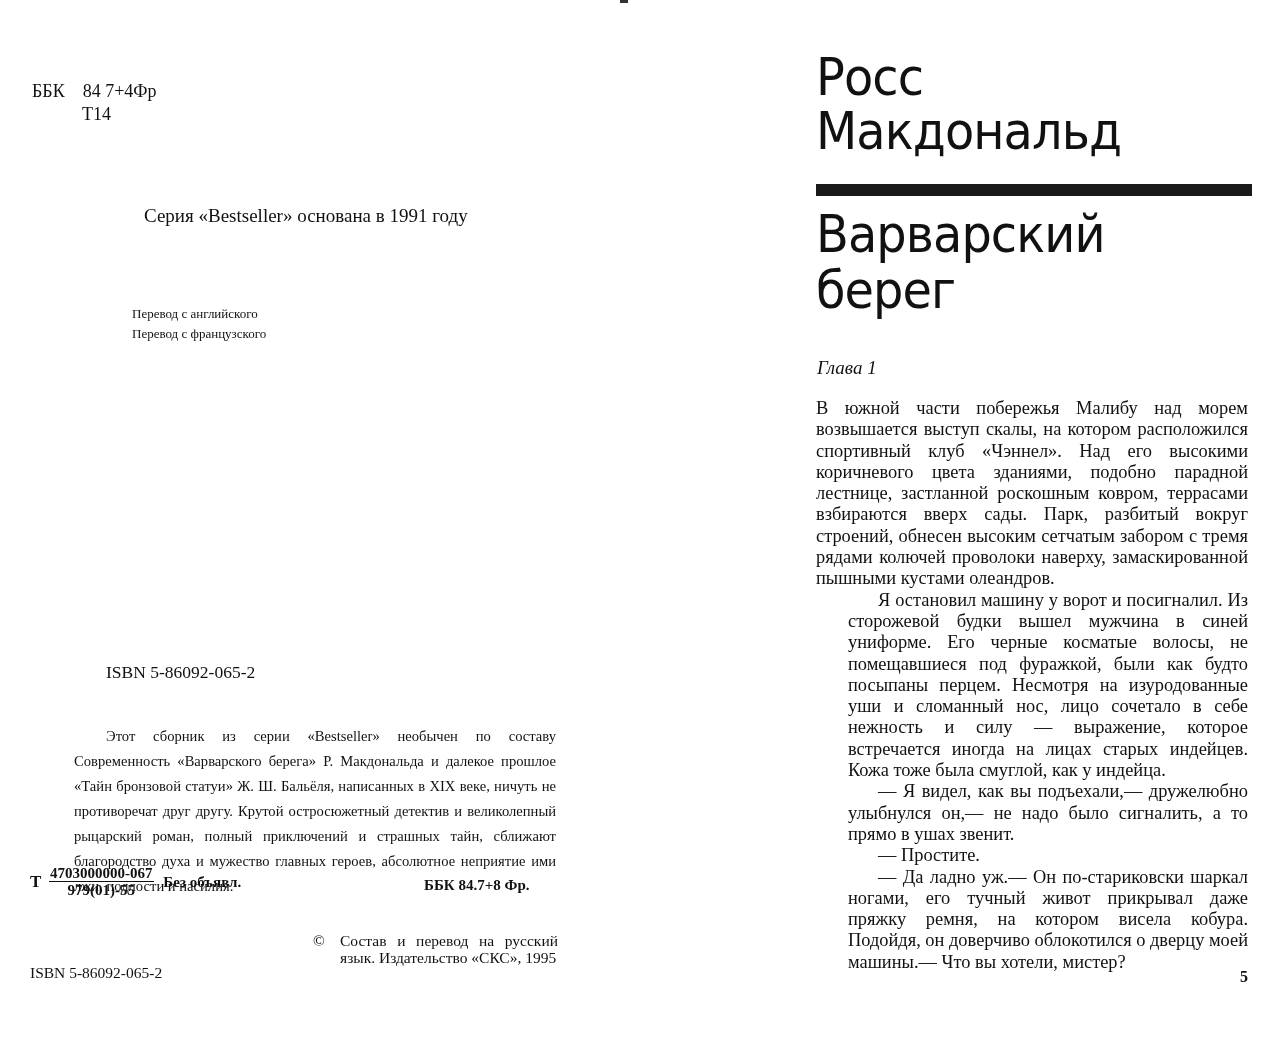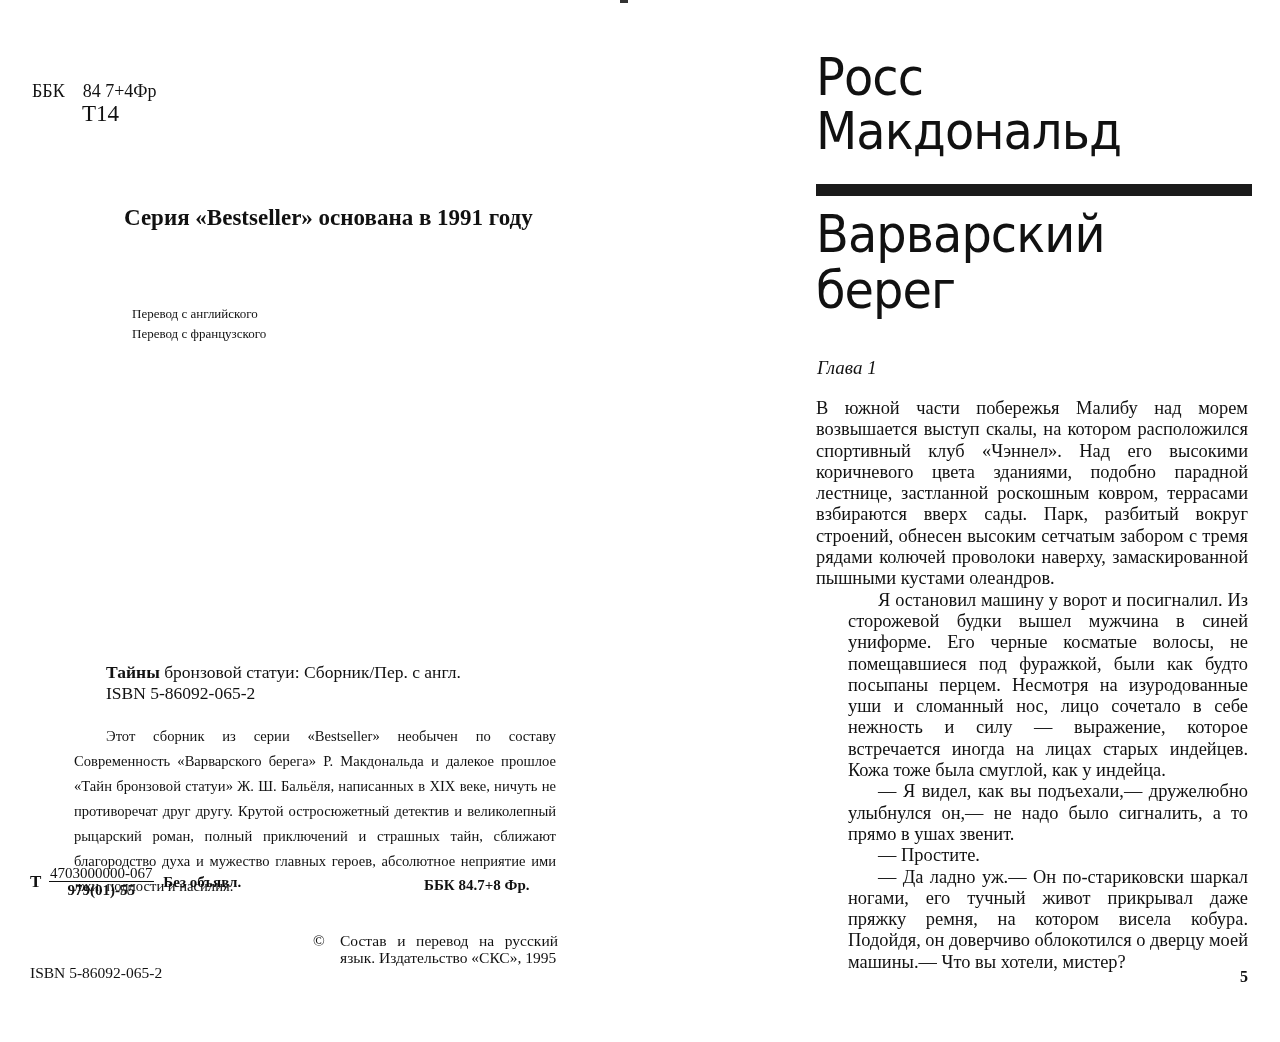--- a/index.html
+++ b/index.html
@@ -9,35 +9,35 @@
     font-family:"Liberation Serif", "DejaVu Serif", serif;
   }
   .page { position:absolute; top:0; height:1042px; }
   .left { left:0; width:640px;margin-top:32px; }
   .right { left:640px; width:640px; }
   .abs { position:absolute; white-space:nowrap; }
   .top-mark { position:absolute; left:620px; top:0; width:8px; height:3px; background:#333; }
 
   .bbk-top { left:32px; top:48px; font-size:18px; line-height:22px; }
   .bbk-top .code { margin-left:18px; }
-  .t14 { left:82px; top:72px; font-size:23px; line-height:20px; }
-  .series { left:124px; top:173px; font-size:23px;font-weight:bold; }
+  .t14 { left:82px; top:72px; font-size:18px; line-height:20px; }
+  .series { left:144px; top:173px; font-size:19px; }
   .translation { left:132px; top:272px; font-size:13px; line-height:20px; }
 
   .biblio { left:30px; top:630px; width:528px; font-size:17.5px; line-height:21px; }
   .biblio .row { position:relative; white-space:nowrap; }
   .biblio .ind { padding-left:76px; }
   .biblio b { font-weight:bold; }
   .abstract { left:74px; top:692px; width:482px; font-size:14.6px; line-height:25px; text-align:justify; }
   .abstract p { margin:0; text-indent:32px; }
 
   .frac { left:30px; top:833px; font-size:15px; font-weight:bold; line-height:16px; }
   .frac .t { font-size:17px; vertical-align:middle; }
   .frac .fr { display:inline-block; vertical-align:middle; text-align:center; margin:0 6px 0 4px; font-weight:normal; font-family:"Liberation Serif", serif; }
-  .frac .fr .num { border-bottom:1.5px solid #111; padding:0 1px; font-weight:normal; }
+  .frac .fr .num { border-bottom:1.5px solid #111; padding:0 1px; font-weight:bold; }
   .frac .fr .den { font-weight:bold; }
   .frac .noprice { vertical-align:middle; }
   .bbk-bottom { left:424px; top:845px; font-size:15px; font-weight:bold; }
   .copyright { left:313px; top:900px; width:245px; font-size:15.5px; line-height:17px; white-space:normal; }
   .copyright .sym { position:absolute; left:0; top:0; }
   .copyright .txt { margin-left:27px; text-align:justify; }
   .isbn-bottom { left:30px; top:932px; font-size:15.5px; }
 
   .author { left:816px; top:50px; font-family:"DejaVu Sans", sans-serif; font-size:52px; line-height:54px; letter-spacing:-1px; font-weight:normal; transform:scaleX(0.92); transform-origin:left top; }
   .rule { left:816px; top:184px; width:436px; height:12px; background:#1a1a1a; }
@@ -58,21 +58,20 @@
     <span>ББК</span><span class="code">84 7+4Фр</span>
   </div>
   <div class="abs t14">Т14</div>
   <div class="abs series">Серия «Bestseller» основана в 1991 году</div>
   <div class="abs translation">
     <div>Перевод с английского</div>
     <div>Перевод с французского</div>
   </div>
 
   <div class="abs biblio">
-    <div class="row ind"><b>Тайны</b><span> бронзовой статуи: Сборник/Пер. с англ.</span></div>
     <div class="row ind">ISBN  5-86092-065-2</div>
   </div>
   <div class="abs abstract" style="white-space:normal;">
     <p>Этот сборник из серии «Bestseller» необычен по составу Современность «Варварского берега» Р. Макдональда и далекое прошлое «Тайн бронзовой статуи» Ж. Ш. Бальёля, написанных в XIX веке, ничуть не противоречат друг другу. Крутой остросюжетный детектив и великолепный рыцарский роман, полный приключений и страшных тайн, сближают благородство духа и мужество главных героев, абсолютное неприятие ими лжи, подлости и насилия.</p>
   </div>
 
   <div class="abs frac">
     <span class="t">Т</span>
     <span class="fr">
       <div class="num">4703000000-067</div>

